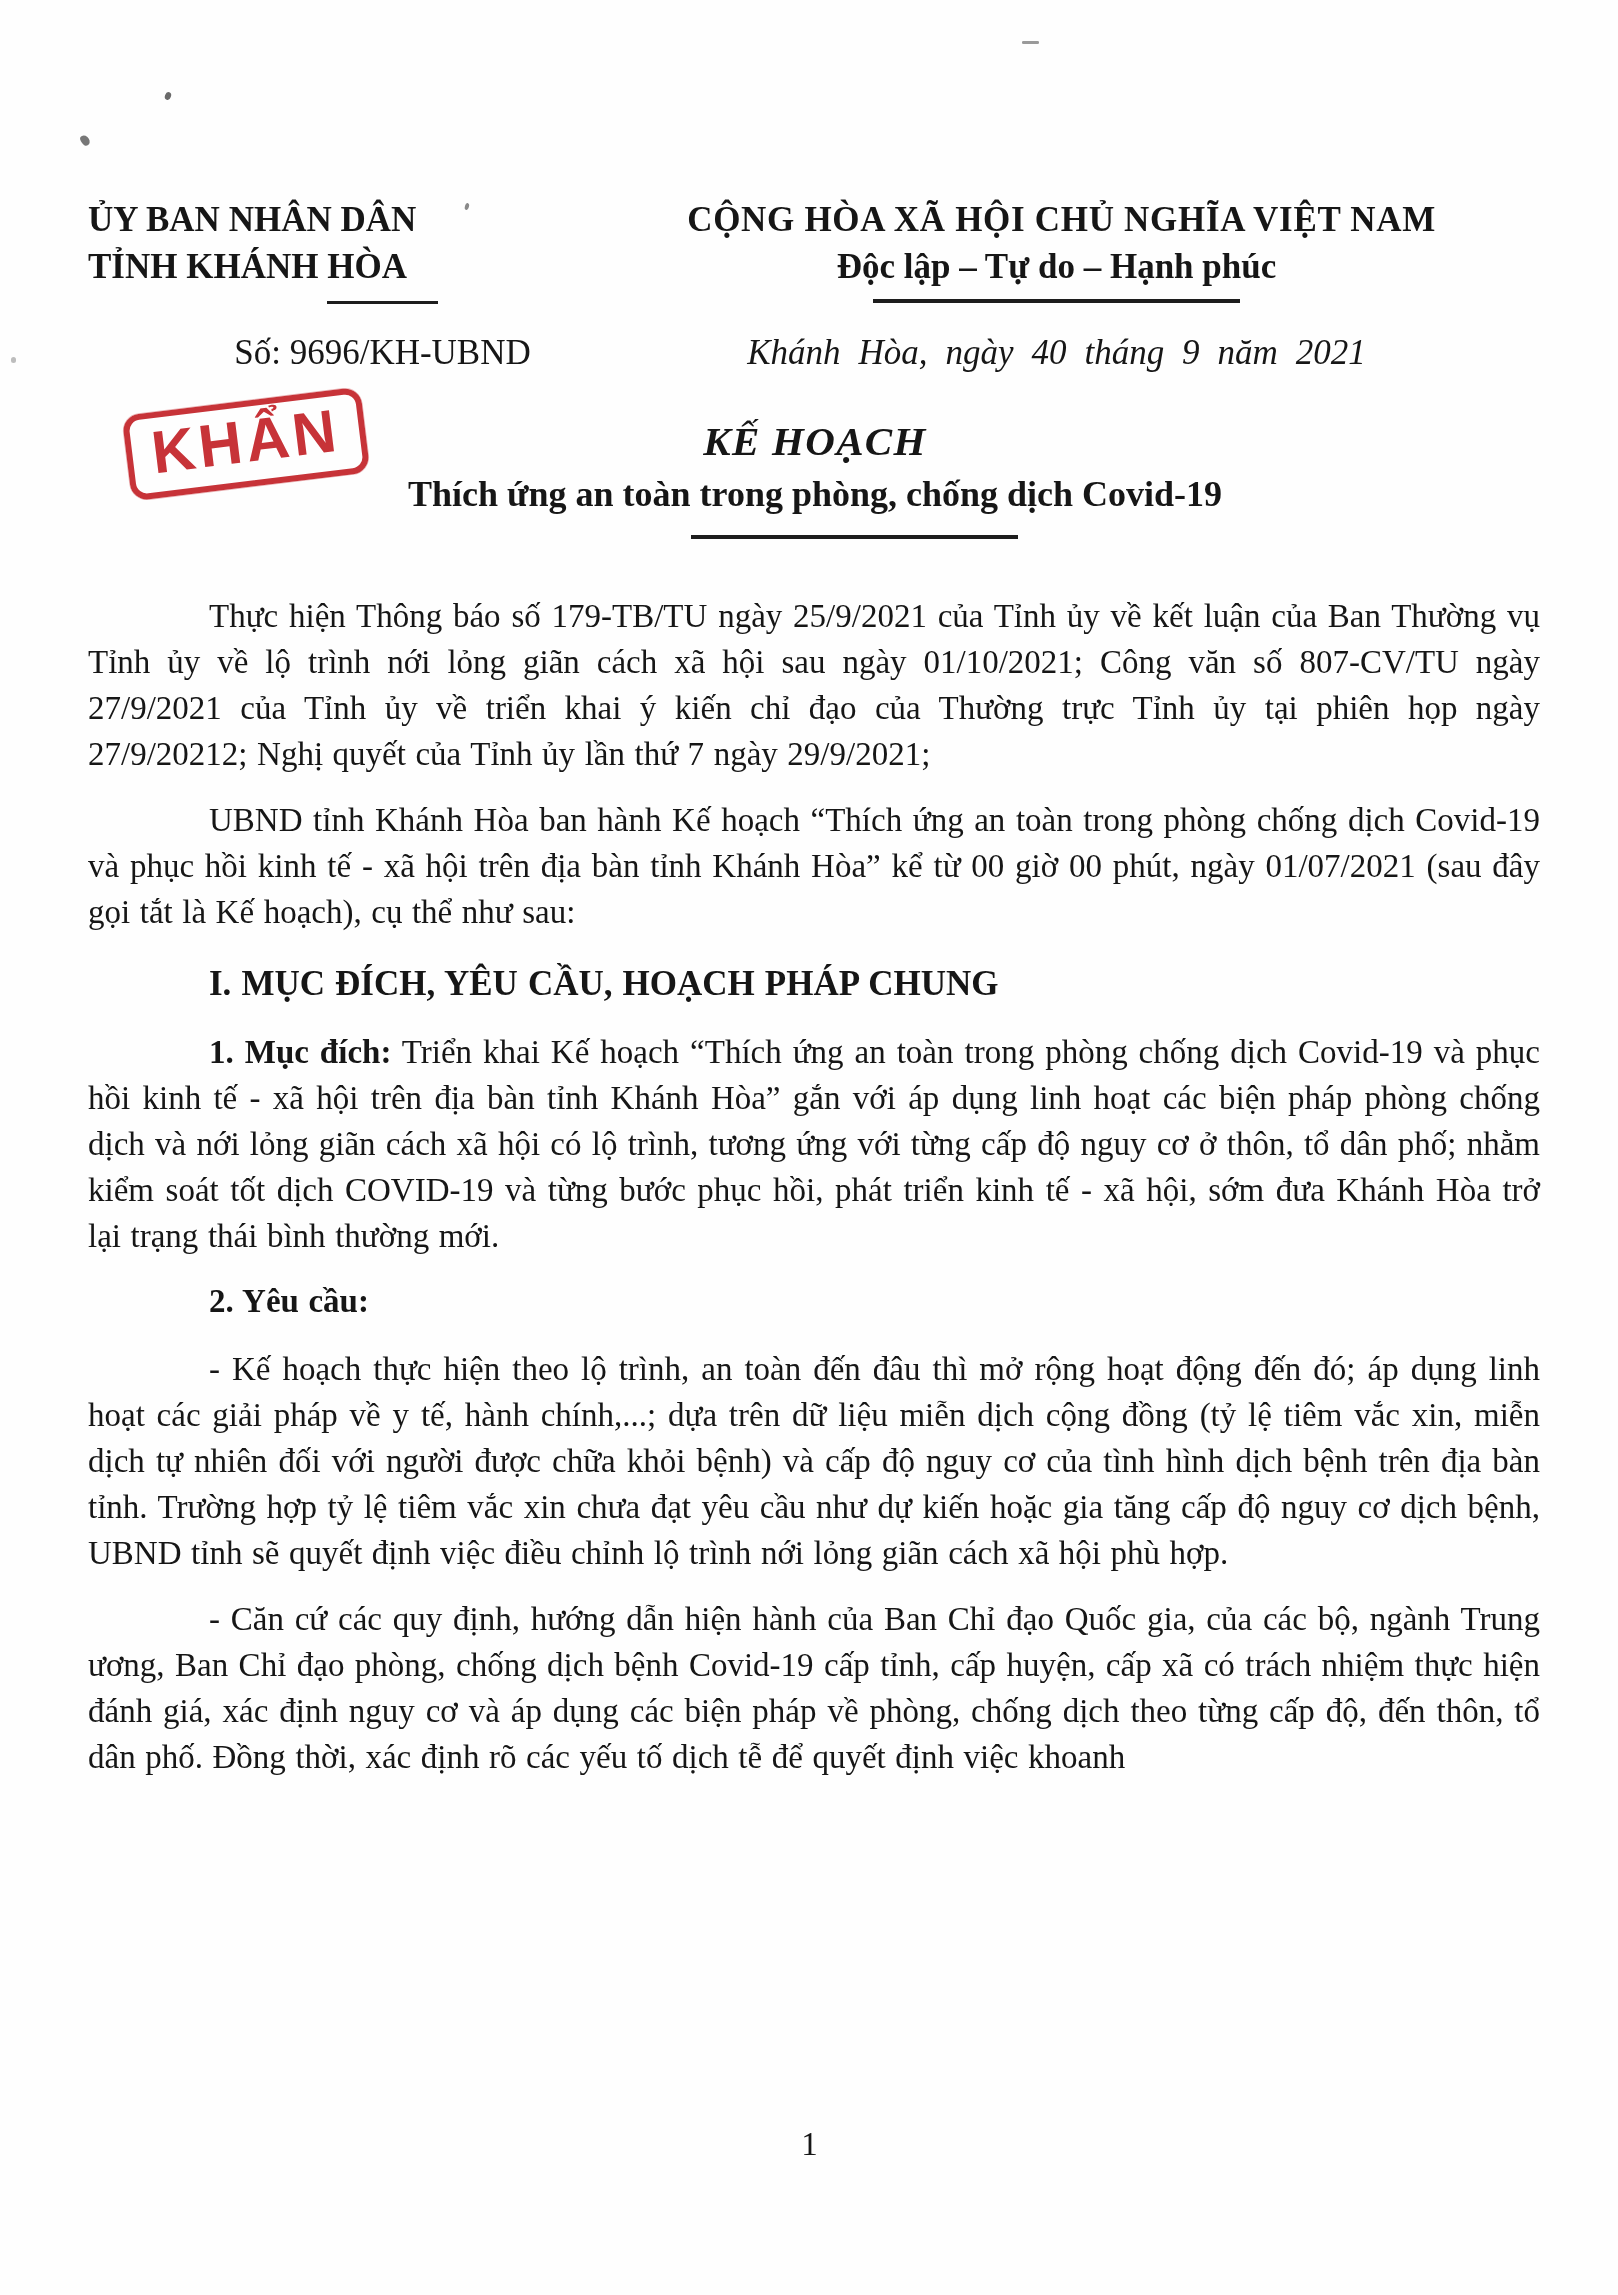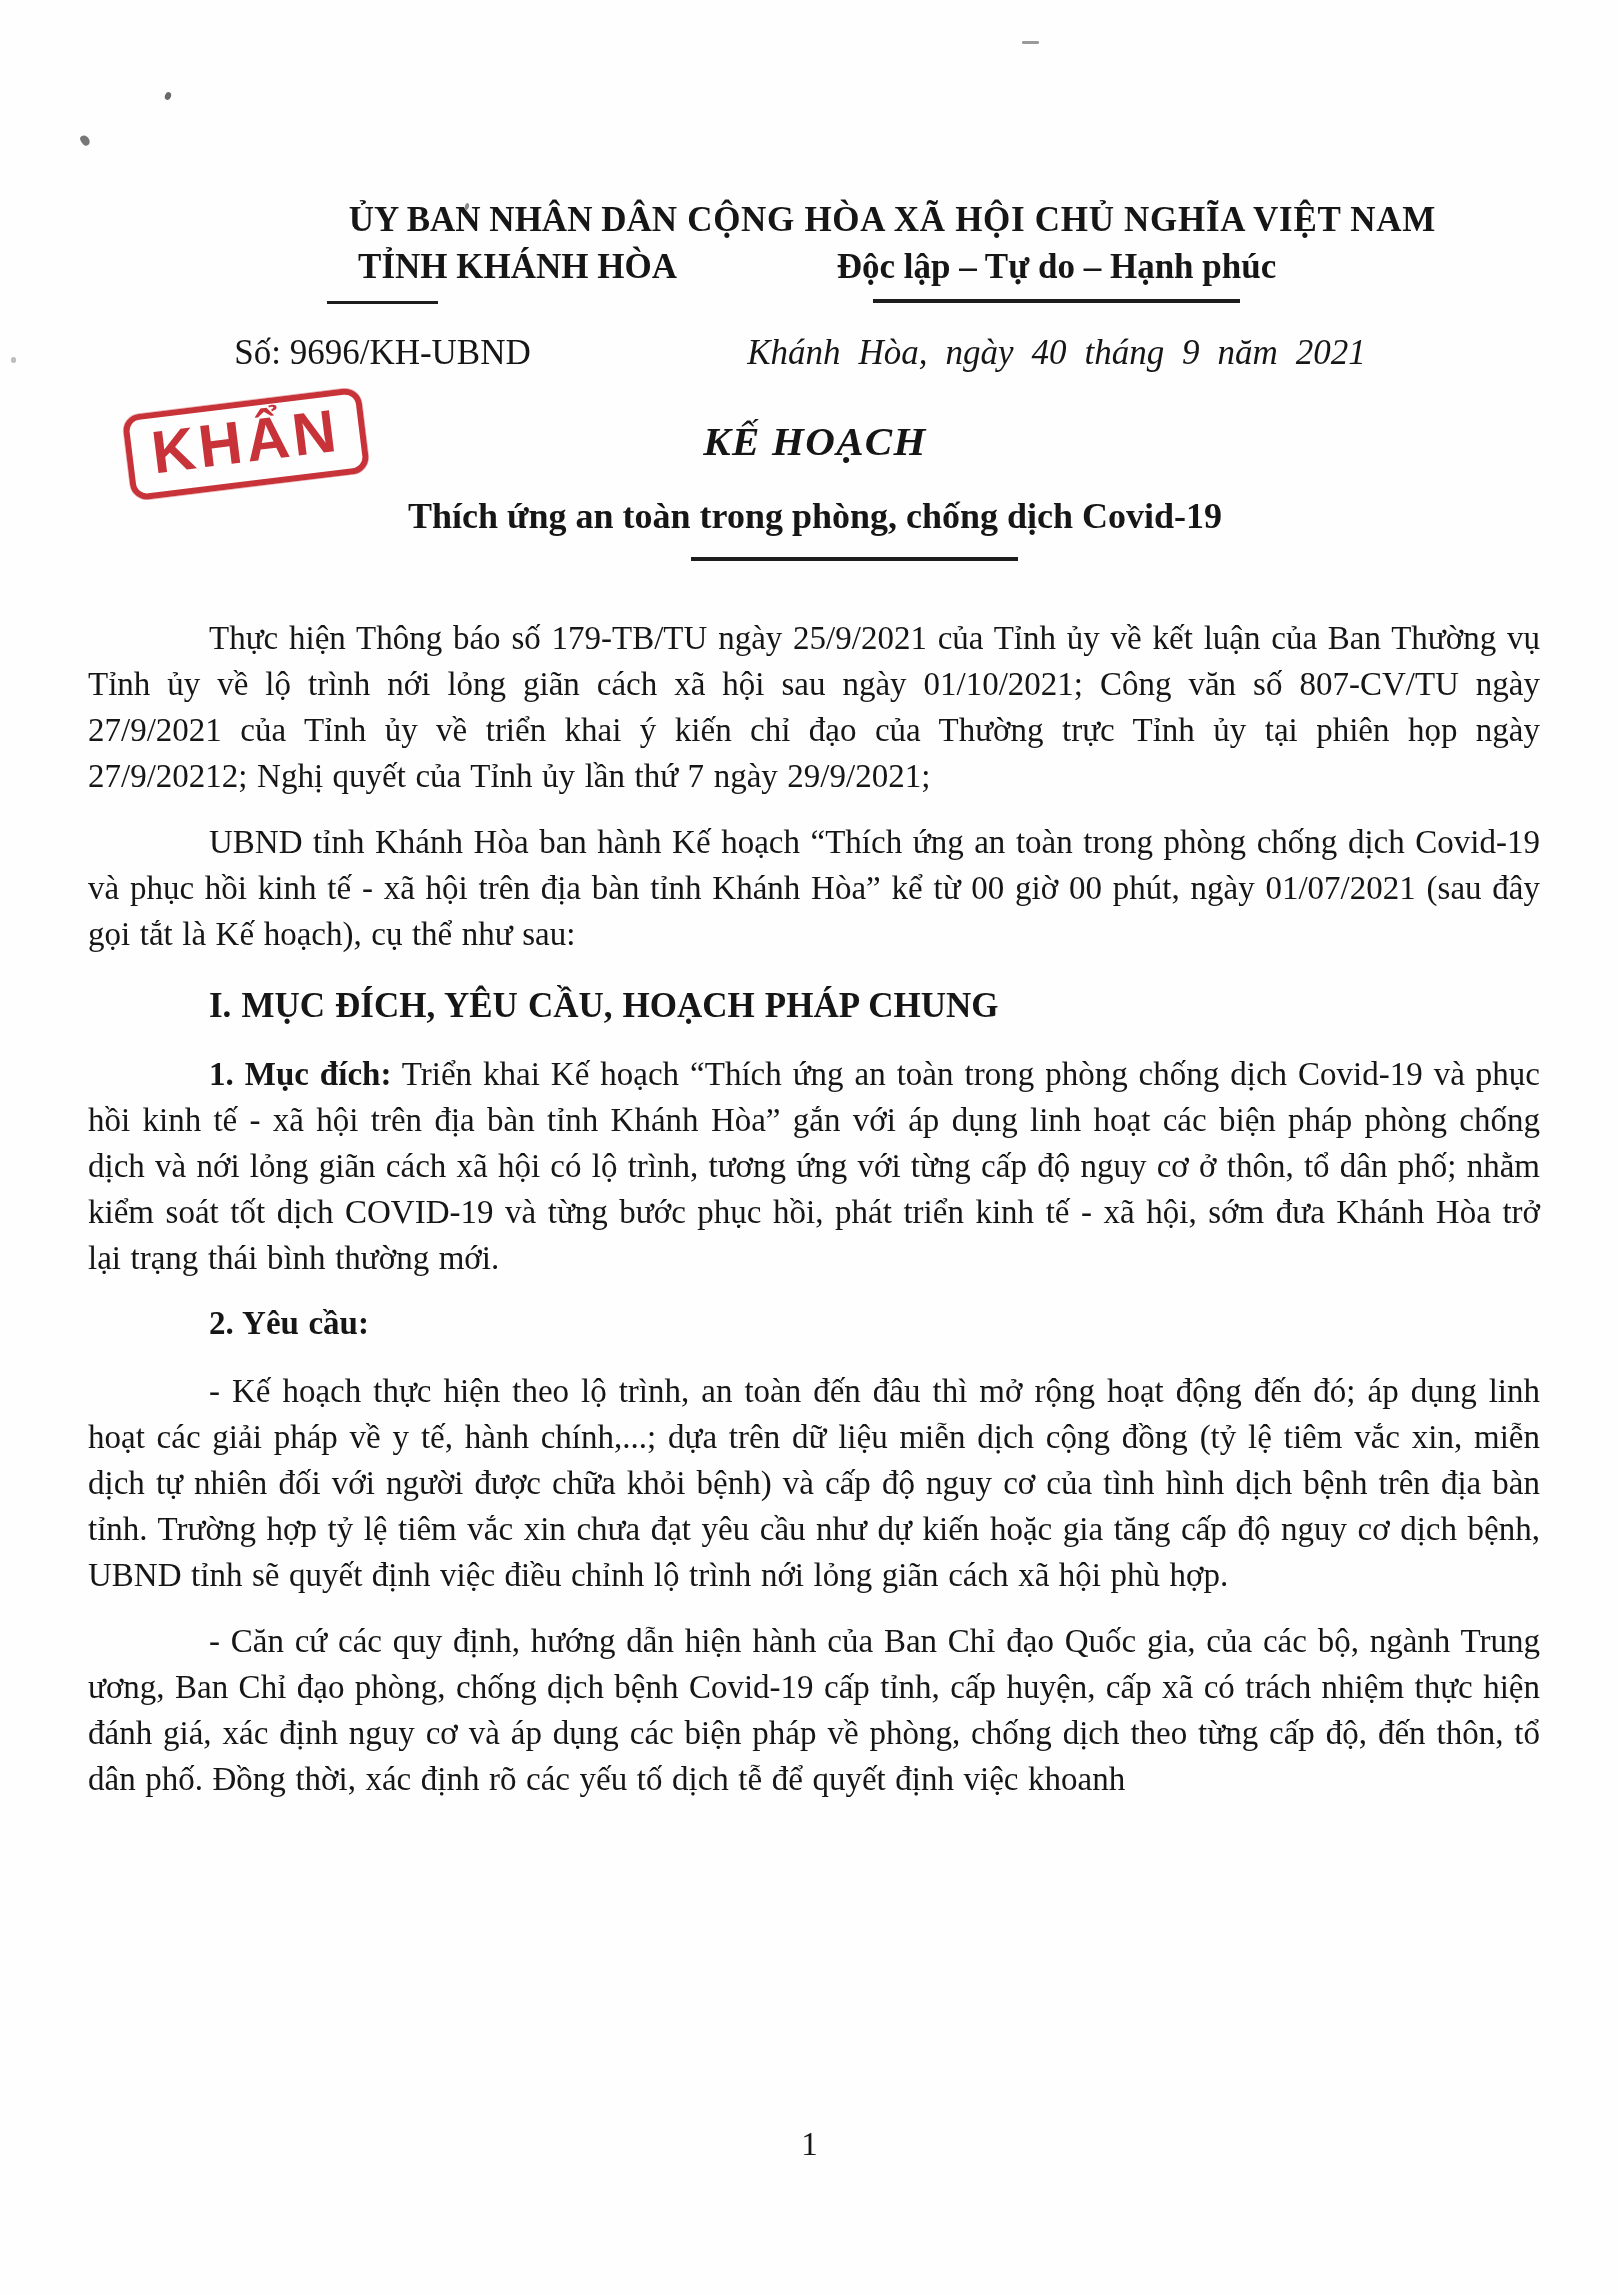--- a/index.html
+++ b/index.html
@@ -17,21 +17,21 @@
   
   .speck { position: absolute; background: #6a6a6a; border-radius: 50%; }
   .speck.s1 { left: 165px; top: 92px; width: 5.9px;  height: 7.9px; transform: rotate(20deg); }
   .speck.s2 { left: 81px; top: 135px; width: 7.9px; height: 10.5px; background:#777; transform: rotate(-30deg); border-radius: 40% 60% 50% 50%; }
   .speck.s3 { left: 465px; top: 203px; width: 3.9px;  height: 6.5px; background:#8a8a8a; transform: rotate(15deg); }
   .speck.s4 { left: 10.5px;  top: 357px; width: 5.9px;  height: 5.9px;  background:#bdbdbd; }
   .speck.s5 { left: 1022px; top: 41px; width: 17px; height: 3.3px;  background:#9a9a9a; border-radius: 1.3px; }
 
   
   .header { display: flex; padding: 196px 77px 0 88px; }
-  .col-left  { width: 589px;  text-align: right; }
+  .col-left  { width: 589px;  text-align: left; }
   .col-right { width: 759px; text-align: center; margin-left: 0; }
   .org-line  { font-weight: bold; font-size: 35px; line-height: 47px; }
   .nat-line1 { font-weight: bold; font-size: 35px; line-height: 47px; letter-spacing: 0.7px; text-align: right; }
   .nat-line2 { font-weight: bold; font-size: 35px; line-height: 47px; }
   .rule { background: #1d1d1d; height: 3.3px; }
   .rule-org   { width: 111px; margin: 10.5px auto 0; }
   .rule-nat   { width: 367px; margin: 9.2px auto 0; height: 3.9px; }
 
   
   .refrow { display: flex; padding: 29px 77px 0 88px; }
@@ -52,21 +52,21 @@
     font-size: 60px;
     letter-spacing: 3.9px;
     line-height: 1.0;
     opacity: 0.93;
     box-shadow: 0 0 0 0.7px rgba(195,36,42,.35);
   }
 
   
   .titleblock { margin-top: 42px; text-align: center; padding: 0 77px 0 88px; }
   .doc-kind { font-weight: bold; font-size: 41px; line-height: 52px; letter-spacing: 1.3px; font-style: italic; }
-  .sub1 { font-weight: bold; font-size: 36px; line-height: 46px; margin-top: 26px; }
+  .sub1 { font-weight: bold; font-size: 36px; line-height: 46px; margin-top: 4px; }
   .sub2 { font-weight: bold; font-size: 36px; line-height: 46px; margin-top: 7.9px; }
   .rule-title { width: 327px; height: 3.9px; margin: 18.3px auto 0; transform: translateX(39px); }
 
   
   .body { padding: 54px 79px 0 88px; }
   .para {
     margin: 0 0 19.6px 0;
     font-size: 33px;
     line-height: 46px;
     text-align: justify;

